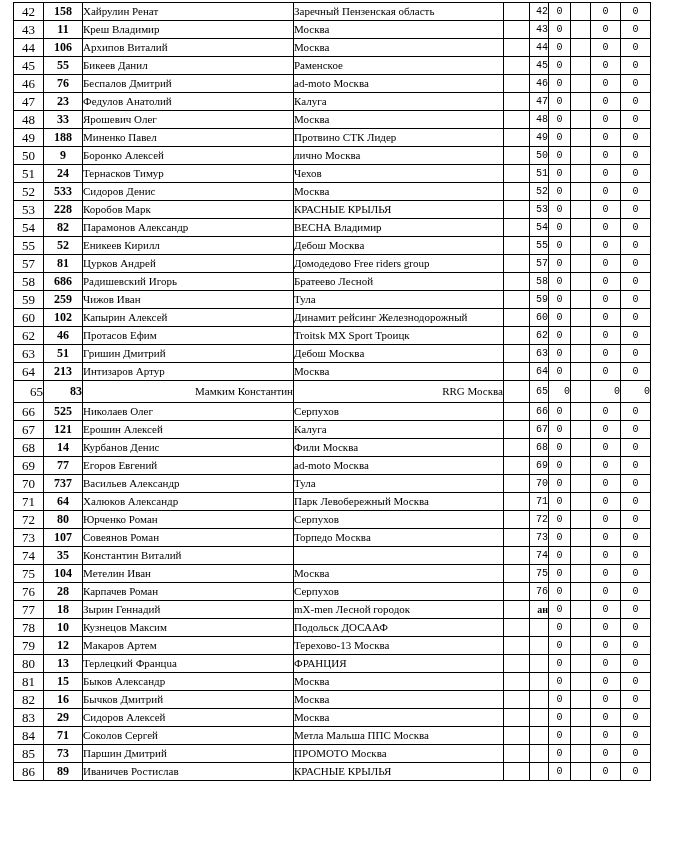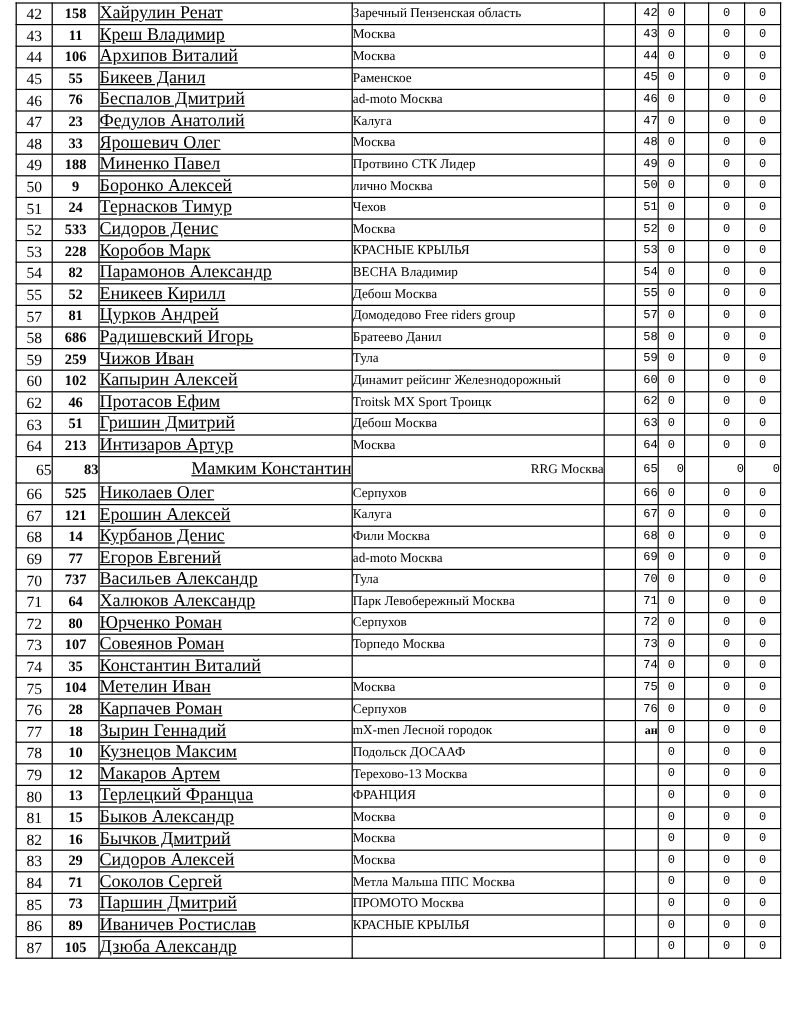--- a/index.html
+++ b/index.html
@@ -16,21 +16,21 @@
       padding: 0;
       height: 17px;
       line-height: 17px;
       white-space: nowrap;
       overflow: hidden;
       color: #000;
     }
     table.results tr.tall td { height: 21px; line-height: 21px; text-align: right; }
     td.pos { text-align: center; font-family: "Liberation Serif", serif; font-size: 13px; color: #222; }
     td.num { text-align: center; font-family: "Liberation Serif", serif; font-size: 12px; font-weight: bold; }
-    td.name { font-family: "Liberation Serif", serif; font-size: 15px; padding-left: 2px; text-decoration: underline; }
+    td.name { font-family: "Liberation Serif", serif; font-size: 11px; padding-left: 2px; }
     td.team { font-family: "Liberation Serif", serif; font-size: 11px; padding-left: 1px; margin-left: 27px; }
     td.blank { }
     td.rank { text-align: right; font-family: "Liberation Mono", monospace; font-size: 10px; padding-right: 2px; color: #222; }
     td.rank.an { font-family: "Liberation Serif", serif; font-weight: bold; font-size: 10px; text-align: right; padding-right: 0; }
     td.pts { text-align: center; font-family: "Liberation Mono", monospace; font-size: 10px; color: #222; }
   </style>
 </head>
 <body>
 
 <table class="results">
@@ -224,21 +224,21 @@
     <td class="rank">57</td>
     <td class="pts">0</td>
     <td class="pts"></td>
     <td class="pts">0</td>
     <td class="pts">0</td>
   </tr>
       <tr>
     <td class="pos">58</td>
     <td class="num">686</td>
     <td class="name">Радишевский Игорь</td>
-    <td class="team">Братеево Данил</td>
+    <td class="team">Братеево Лесной</td>
     <td class="blank"></td>
     <td class="rank">58</td>
     <td class="pts">0</td>
     <td class="pts"></td>
     <td class="pts">0</td>
     <td class="pts">0</td>
   </tr>
       <tr>
     <td class="pos">59</td>
     <td class="num">259</td>
@@ -556,26 +556,14 @@
     <td class="num">89</td>
     <td class="name">Иваничев Ростислав</td>
     <td class="team">КРАСНЫЕ КРЫЛЬЯ</td>
     <td class="blank"></td>
     <td class="rank"></td>
     <td class="pts">0</td>
     <td class="pts"></td>
     <td class="pts">0</td>
     <td class="pts">0</td>
   </tr>
-      <tr>
-    <td class="pos">87</td>
-    <td class="num">105</td>
-    <td class="name">Дзюба Александр</td>
-    <td class="team"></td>
-    <td class="blank"></td>
-    <td class="rank"></td>
-    <td class="pts">0</td>
-    <td class="pts"></td>
-    <td class="pts">0</td>
-    <td class="pts">0</td>
-  </tr>
     </tbody>
 </table>
 
 </body></html>

